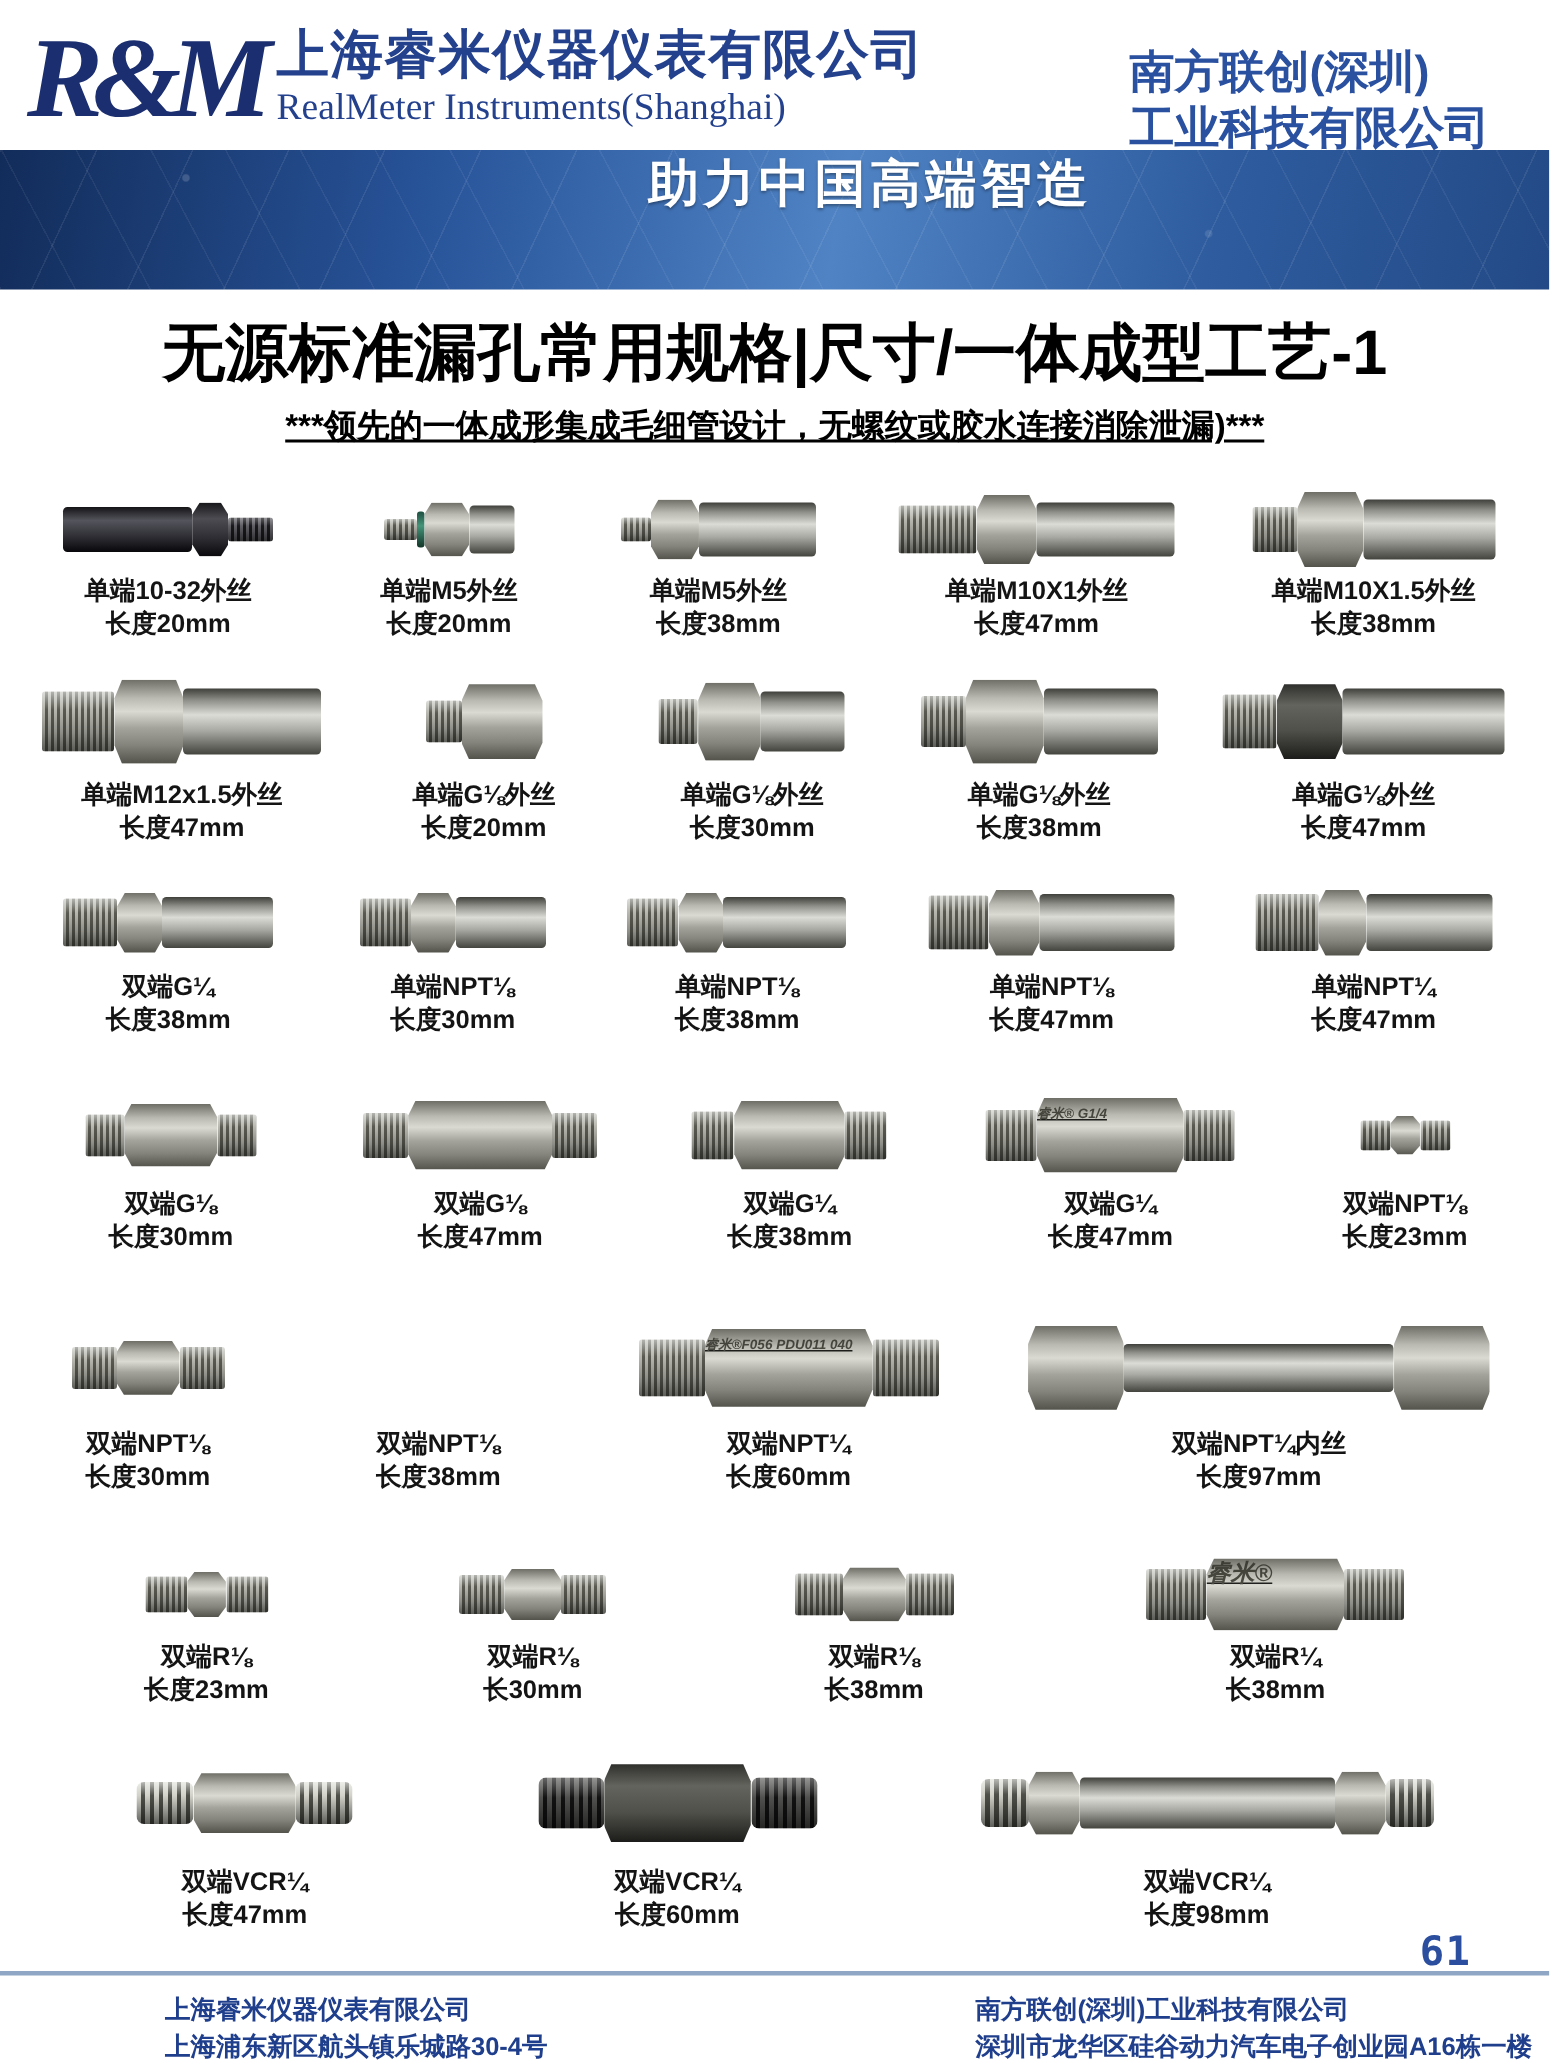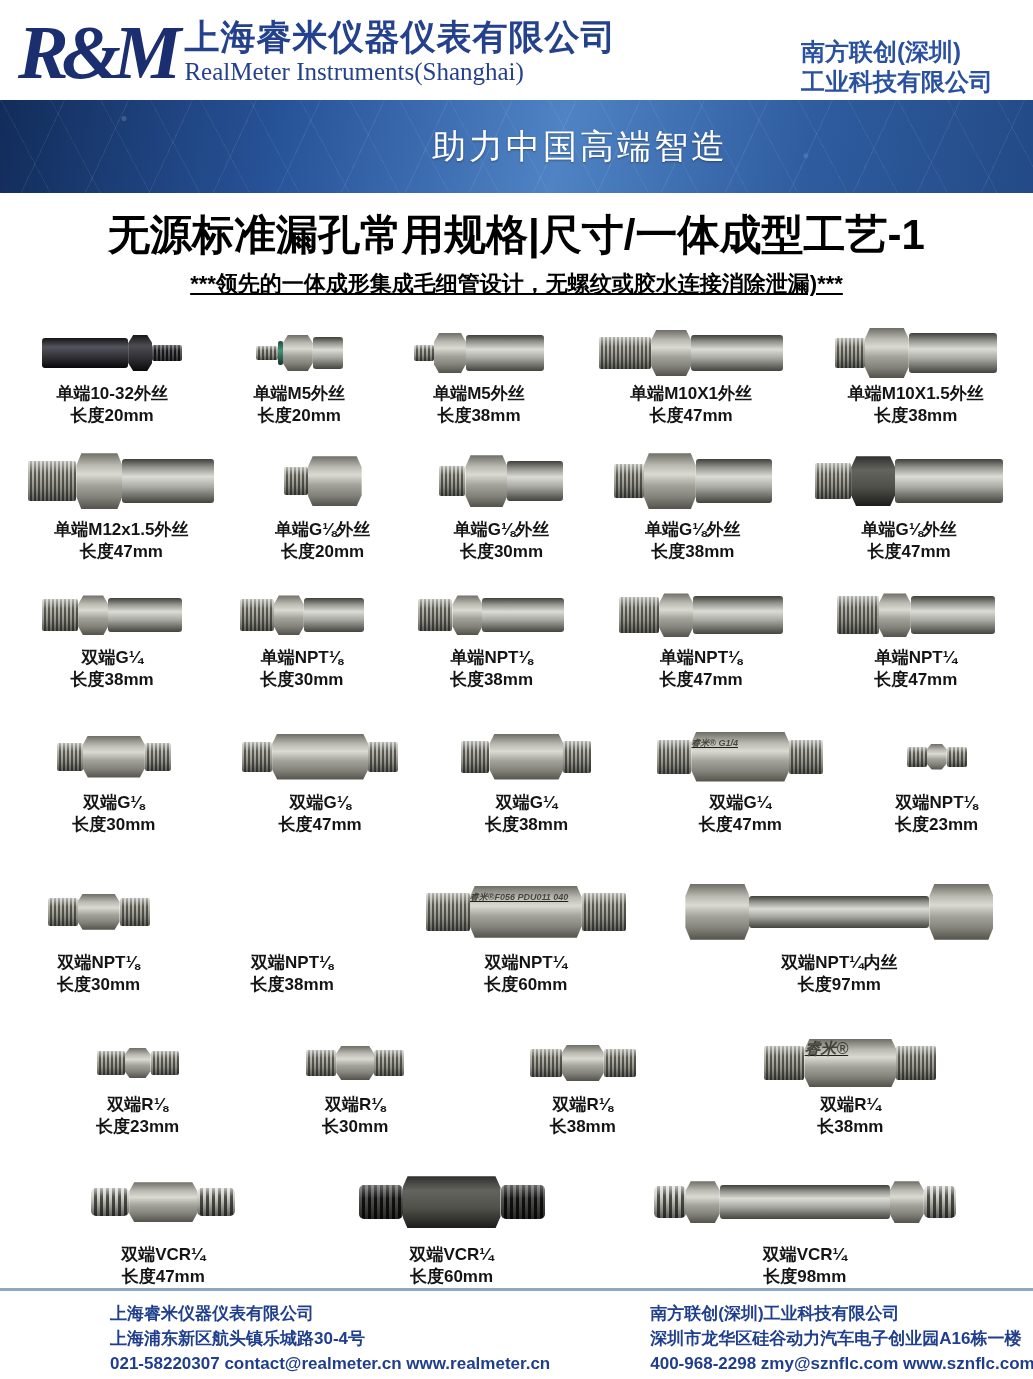--- a/index.html
+++ b/index.html
@@ -6,32 +6,32 @@
   .page{position:relative;width:1033px;height:1379px;background:#fff;overflow:hidden;
         font-family:"Liberation Sans","DejaVu Sans",sans-serif;}
 
   
   .header{height:100px;display:flex;align-items:center;box-sizing:border-box;padding:4px 10px 0 18px;}
   .logo{font-family:"Liberation Serif","DejaVu Serif",serif;font-style:italic;font-weight:bold;
         font-size:76px;line-height:.9;color:#1b2e6f;letter-spacing:-7px;padding-right:10px;flex:none;}
   .hgroup{flex:none;}
   .company-cn{color:#24418e;font-size:35px;font-weight:bold;letter-spacing:1px;line-height:1.1;}
   .company-en{color:#24418e;font-family:"Liberation Serif","DejaVu Serif",serif;font-size:25px;margin-top:2px;}
-  .partner{margin-left:auto;padding-right:30px;color:#2a50a0;font-weight:bold;font-size:24px;line-height:1.25;text-align:left;flex:none;margin-top:30px;}
+  .partner{margin-left:auto;padding-right:30px;color:#2a50a0;font-weight:bold;font-size:30px;line-height:1.25;text-align:left;flex:none;margin-top:30px;}
 
   
   .banner{height:93px;color:#fff;overflow:hidden;
     background:
       repeating-linear-gradient(115deg, rgba(255,255,255,.08) 0 1px, transparent 1px 58px),
       repeating-linear-gradient(62deg, rgba(255,255,255,.06) 0 1px, transparent 1px 44px),
       radial-gradient(circle at 12% 20%, rgba(255,255,255,.16) 0 2px, transparent 3px),
       radial-gradient(circle at 78% 60%, rgba(255,255,255,.12) 0 2px, transparent 3px),
       linear-gradient(100deg,#122c5a 0%,#28549a 28%,#4f83c4 54%,#2e5c9f 78%,#234a86 100%);}
   .banner .l1{font-size:34px;font-weight:bold;letter-spacing:3px;padding:8px 0 0 332px;text-shadow:0 1px 2px rgba(0,0,0,.35);}
-  .banner .l2{font-size:34px;font-weight:normal;letter-spacing:3px;padding-left:432px;text-shadow:0 1px 2px rgba(0,0,0,.35);margin-top:24px;}
+  .banner .l2{font-size:34px;font-weight:bold;letter-spacing:3px;padding-left:432px;text-shadow:0 1px 2px rgba(0,0,0,.35);}
 
   
   .title{margin:14px 0 0 0;text-align:center;font-size:42px;font-weight:bold;color:#000;letter-spacing:0px;}
   .subtitle{margin-top:6px;text-align:center;font-size:22px;font-weight:bold;color:#000;
             text-decoration:underline;letter-spacing:0px;}
 
   
   .prow{display:flex;justify-content:space-evenly;align-items:flex-end;}
   .cell{display:flex;flex-direction:column;align-items:center;flex:none;}
   .img{display:flex;align-items:center;justify-content:center;}
@@ -380,20 +380,23 @@
         <i class="hx" style="width:34px;height:42px"></i>
         <i class="tube" style="width:170px;height:34px"></i>
         <i class="hx" style="width:34px;height:42px"></i>
         <i class="vcr" style="width:32px;height:32px"></i>
       </div>
       <div class="lbl">双端VCR¼</div>
       <div class="lbl">长度98mm</div>
     </div>
   </div>
 
+  <div class="pagebar">
+    <span class="pagenum">61</span>
+  </div>
   <div class="divider"></div>
   <div class="footer">
     <div class="fcol">
       <div>上海睿米仪器仪表有限公司</div>
       <div>上海浦东新区航头镇乐城路30-4号</div>
       <div>021-58220307   contact@realmeter.cn   www.realmeter.cn</div>
     </div>
     <div class="fcol right">
       <div>南方联创(深圳)工业科技有限公司</div>
       <div>深圳市龙华区硅谷动力汽车电子创业园A16栋一楼</div>

